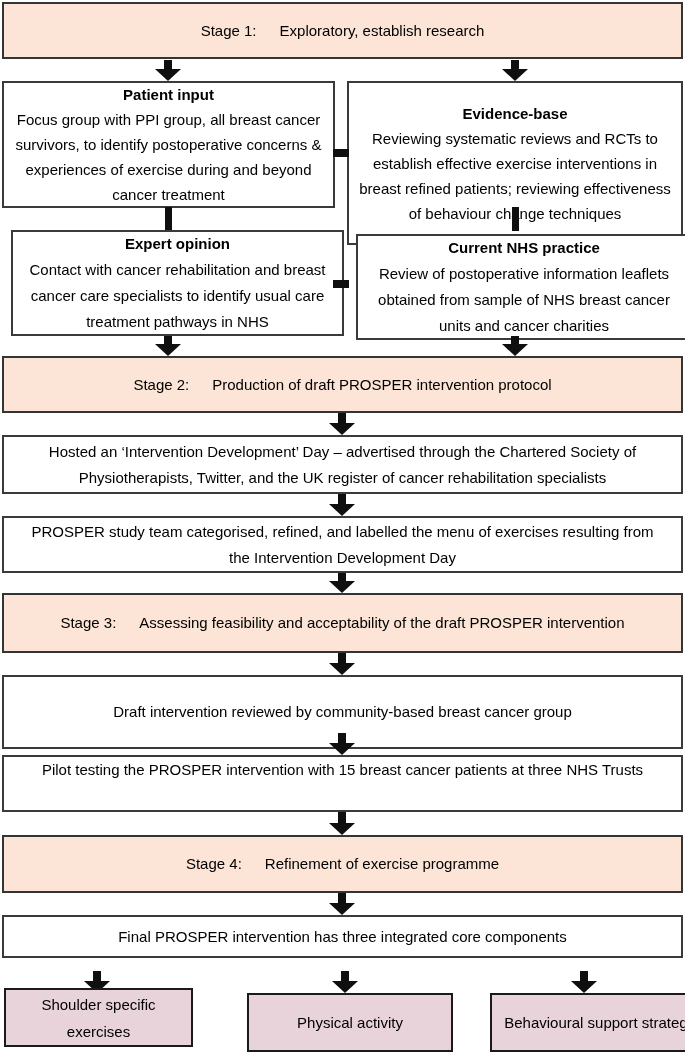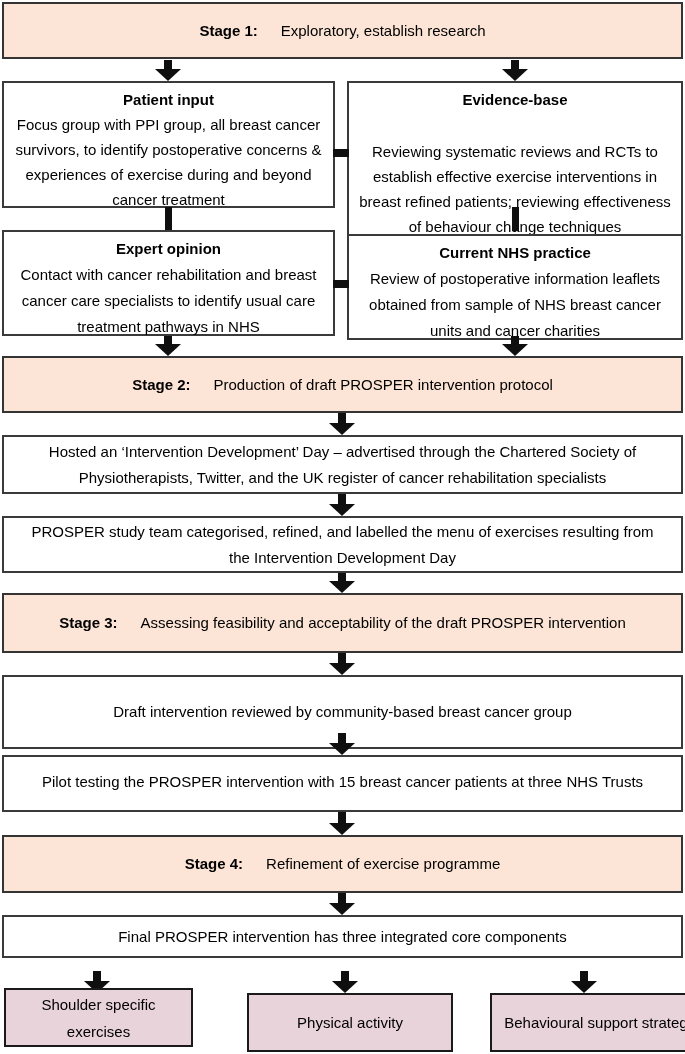--- a/index.html
+++ b/index.html
@@ -17,25 +17,25 @@
     position:relative;width:685px;height:1054px;background:var(--bg);
     font-size:15px;line-height:26px;
   }
   .box{
     position:absolute;border:2px solid var(--box-border);background:#fff;
     display:flex;flex-direction:column;justify-content:center;align-items:center;
     text-align:center;
   }
   .stage{background:var(--stage-bg);border-color:#343434;}
   .component{background:var(--component-bg);border-color:var(--component-border);line-height:27px;padding:2px 6px;}
-  .duo{line-height:25px;padding:4px 8px;justify-content:space-between;}
-  .duo.r2{line-height:26px;}
+  .duo{line-height:25px;padding:4px 8px;}
+  .duo.r2{line-height:26px;margin-left:9px;}
   .wide{padding:0 20px;}
   .title{font-weight:bold;}
-  .stage-label{font-weight:bold;margin-right:23px;}
+  .stage-label{font-weight:normal;margin-right:23px;}
   .arrow{position:absolute;width:26px;}
   .arrow .stem{position:absolute;left:9px;width:8px;top:0;bottom:11px;background:var(--arrow);}
   .arrow .head{position:absolute;left:0;bottom:0;width:0;height:0;
     border-left:13px solid transparent;border-right:13px solid transparent;
     border-top:12px solid var(--arrow);}
   .vbar{position:absolute;width:7px;background:var(--arrow);}
   .hbar{position:absolute;width:16px;height:8px;background:var(--arrow);}
 </style>
 </head>
 <body>
@@ -131,21 +131,21 @@
 
   <div class="box wide" style="left:2px;top:675px;width:681px;height:74px">
     <div>Draft intervention reviewed by community-based breast cancer group</div>
   </div>
 
   <div class="arrow" style="left:329px;top:733px;height:22px">
       <i class="stem"></i>
       <i class="head"></i>
     </div>
 
-  <div class="box wide" style="left:2px;top:755px;width:681px;height:57px;justify-content:flex-start;padding-top:12px">
+  <div class="box wide" style="left:2px;top:755px;width:681px;height:57px;justify-content:flex-start;">
     <div>Pilot testing the PROSPER intervention with 15 breast cancer patients at three NHS Trusts</div>
   </div>
 
   <div class="arrow" style="left:329px;top:812px;height:23px">
       <i class="stem"></i>
       <i class="head"></i>
     </div>
 
   <div class="box stage" style="left:2px;top:835px;width:681px;height:58px">
     <div>

